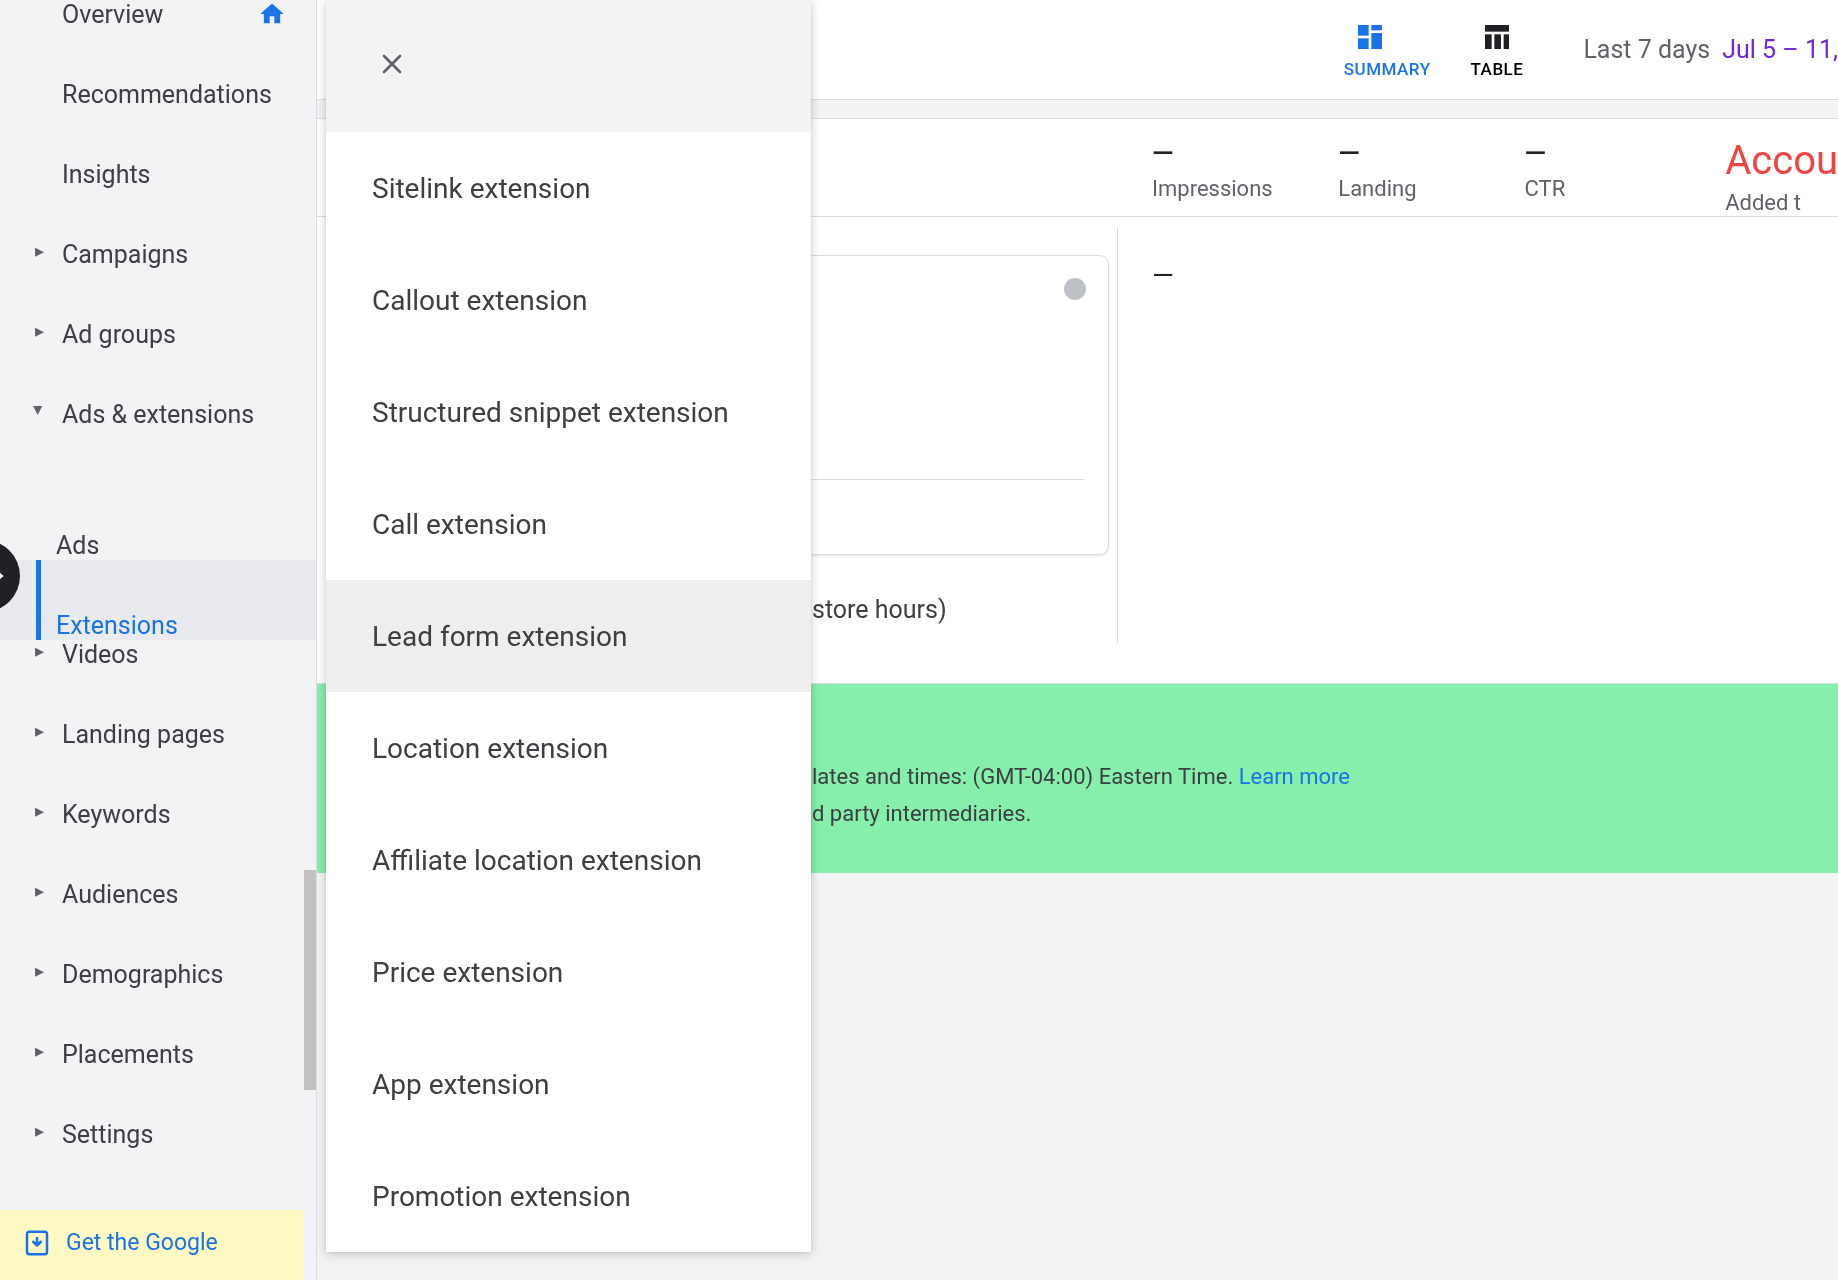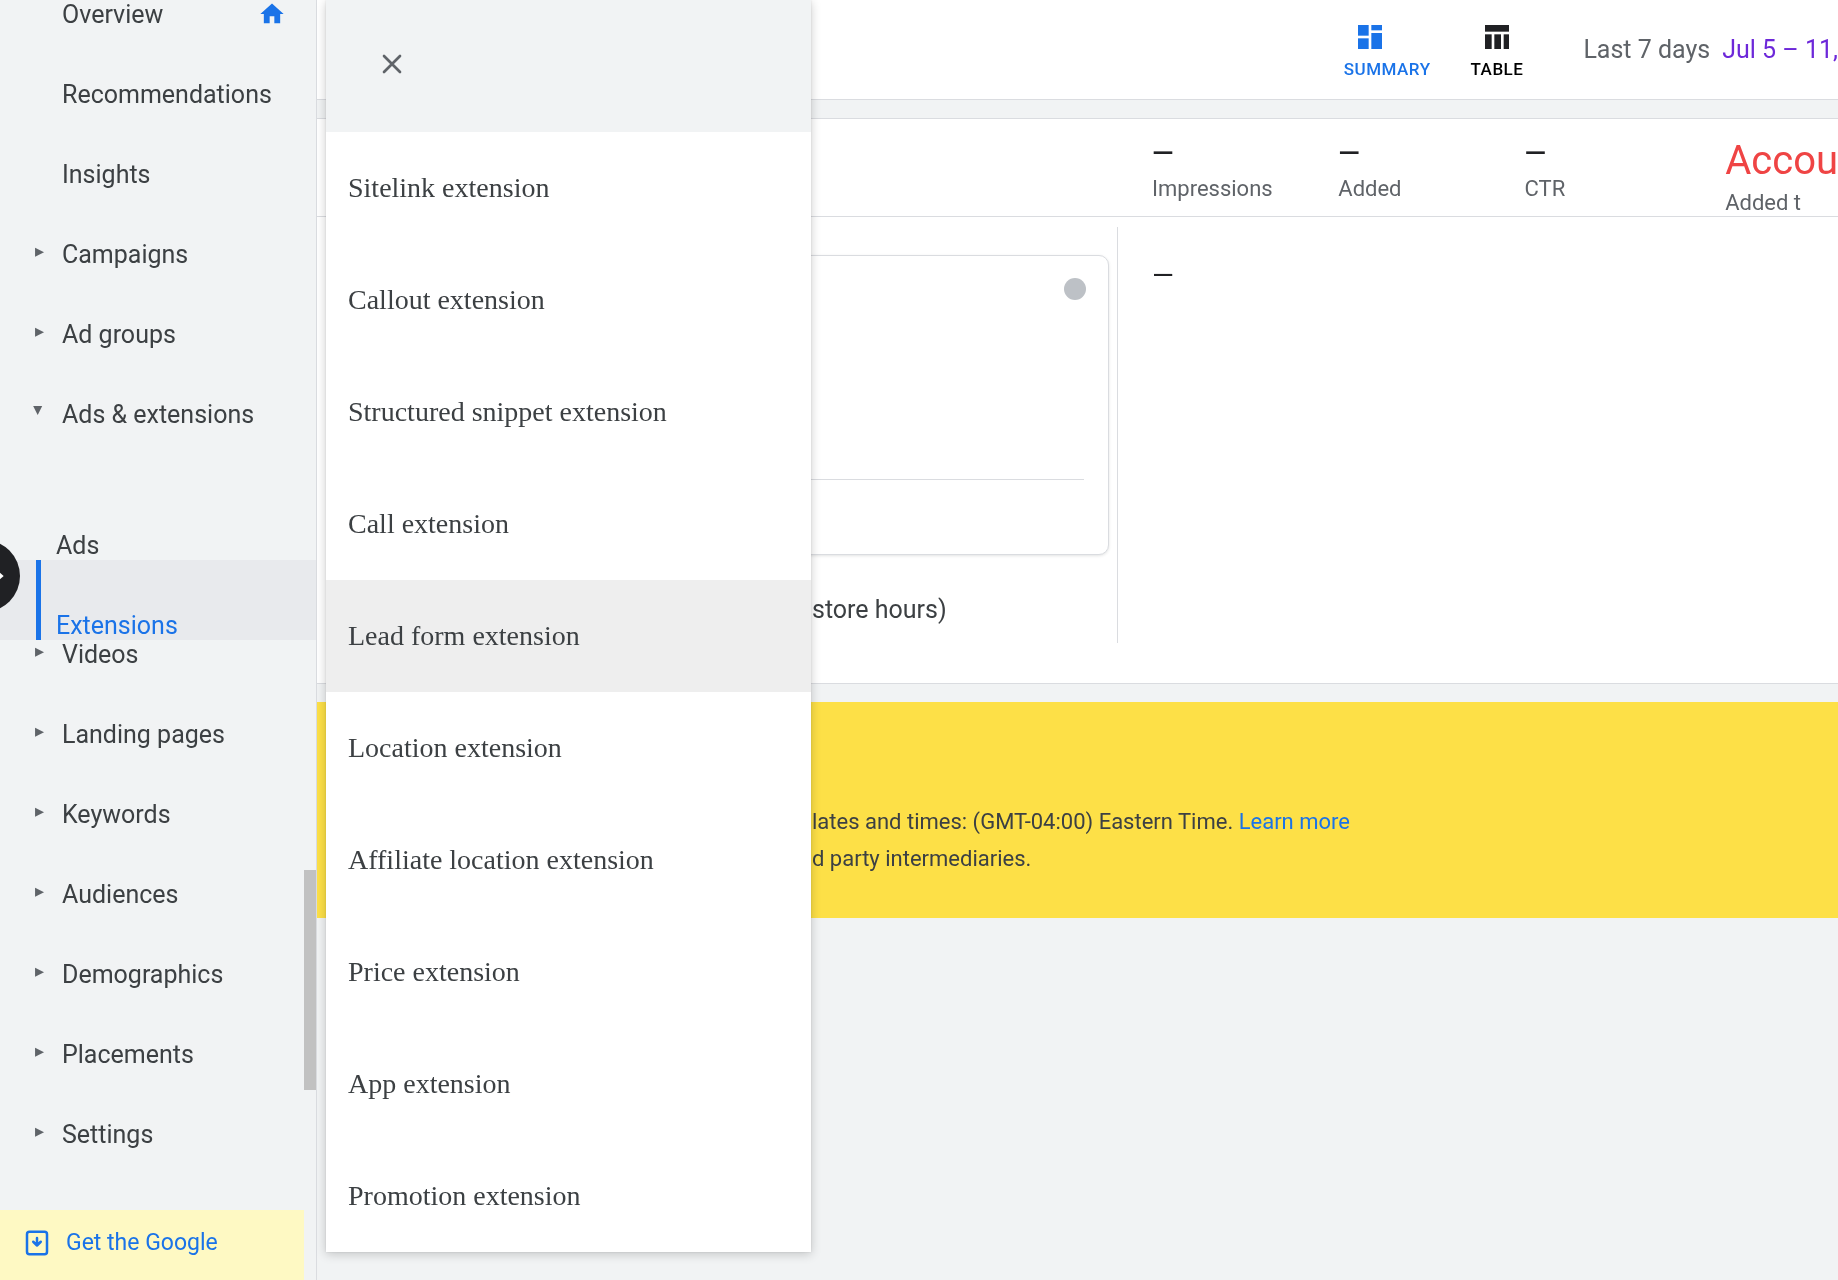--- a/index.html
+++ b/index.html
@@ -210,23 +210,22 @@
       color: #202124;
     }
     .hours-text {
       position: absolute;
       left: 495px;
       top: 378px;
       font-size: 25px;
       color: #3c4043;
     }
     .footer-section {
-      background: #fde047;
-      margin-top: 18px;
-      padding: 101px 0 40px 495px;
+      background: #86efac;
+      padding: 74px 0 40px 495px;
       font-size: 22px;
       color: #3c4043;
       line-height: 1.7;
     }
     .footer-section .link { color: #1a73e8; }
     .dropdown {
       position: absolute;
       left: 326px;
       top: 0;
       width: 485px;
@@ -239,25 +238,24 @@
       background: #f1f3f4;
       display: flex;
       align-items: center;
       padding-left: 50px;
     }
     .dropdown-close { color: #5f6368; cursor: pointer; }
     .dropdown-item {
       height: 112px;
       display: flex;
       align-items: center;
-      padding-left: 22px;
+      padding-left: 46px;
       font-size: 28px;
       color: #3c4043;
       cursor: pointer;
-      font-family: Liberation Serif, serif;
     }
     .dropdown-item.hover { background: #eeeeee; }
   </style>
 </head>
 <body>
 
 <div class="sidebar">
   <div class="sidebar-item top">
     <span>Overview</span>
     <span class="home-icon">
@@ -365,21 +363,21 @@
   </div>
 
   <div class="content-section">
     <div class="stats-row">
       <div class="stat-cell impressions">
         <span class="stat-dash">—</span>
         <span class="stat-label">Impressions</span>
       </div>
       <div class="stat-cell clicks">
         <span class="stat-dash">—</span>
-        <span class="stat-label">Added</span>
+        <span class="stat-label">Landing</span>
       </div>
       <div class="stat-cell ctr">
         <span class="stat-dash">—</span>
         <span class="stat-label">CTR</span>
       </div>
       <div class="stat-cell account">
         <span class="stat-title">Accou</span>
         <span class="stat-label">Added t</span>
       </div>
     </div>

